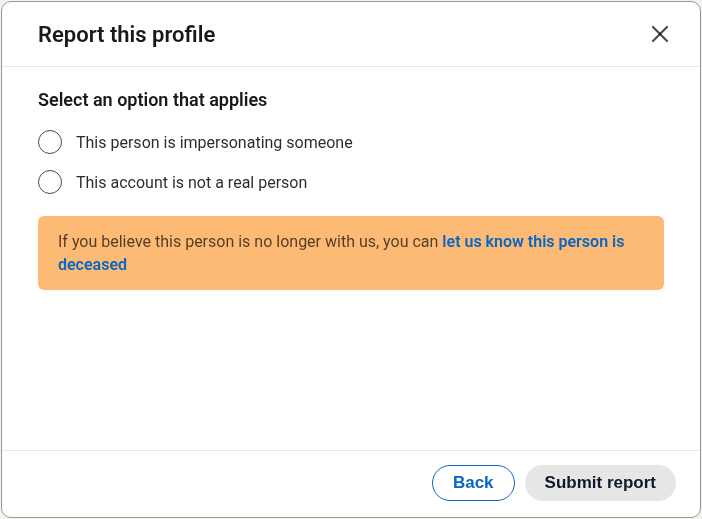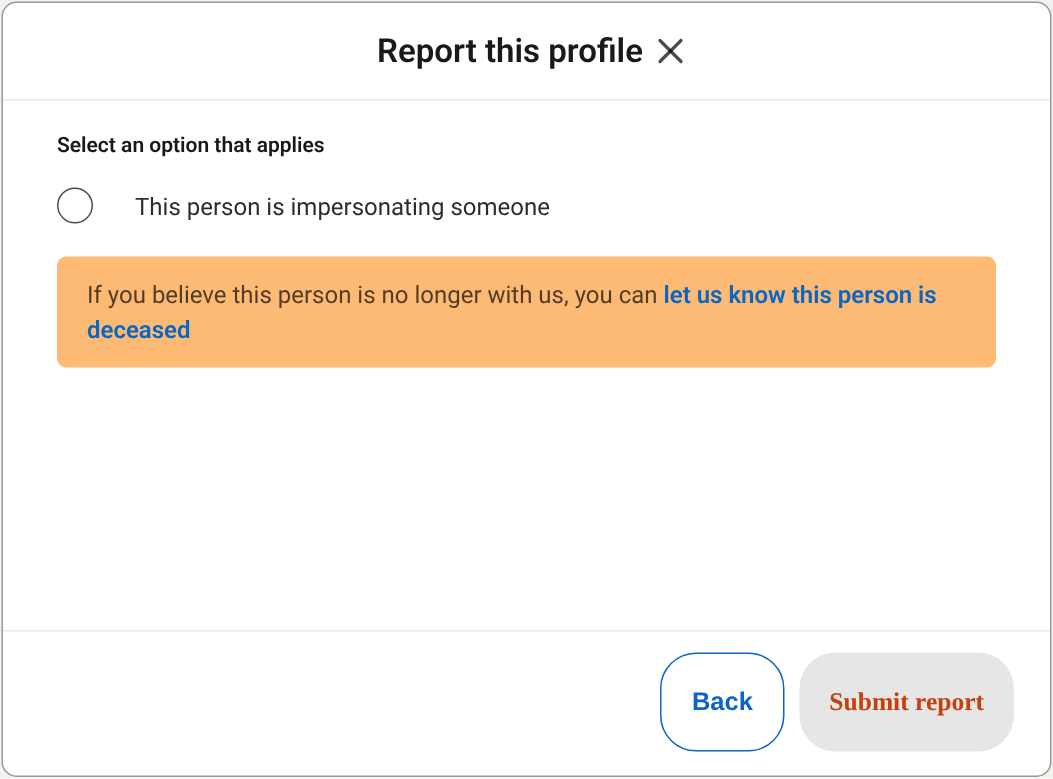--- a/index.html
+++ b/index.html
@@ -20,21 +20,21 @@
       height: 517px;
       margin: 1px;
       border-radius: 10px;
       border: 1px solid #999;
       display: flex;
       flex-direction: column;
       position: relative;
     }
     .modal-header {
       display: flex;
-      justify-content: center;
+      justify-content: space-between;
       align-items: center;
       padding: 14px 22px 14px 36px;
       border-bottom: 1px solid #e8e8e8;
     }
     .modal-title {
       font-size: 22px;
       font-weight: 600;
       color: rgba(0,0,0,0.9);
     }
     .close-btn {
@@ -46,29 +46,29 @@
       display: flex;
       align-items: center;
       justify-content: center;
       color: rgba(0,0,0,0.7);
     }
     .modal-body {
       flex: 1;
       padding: 22px 36px 0 36px;
     }
     .instruction {
-      font-size: 14px;
+      font-size: 18px;
       font-weight: 600;
       color: rgba(0,0,0,0.9);
       margin-bottom: 20px;
     }
     .option-row {
       display: flex;
       align-items: center;
-      gap: 28px;
+      gap: 14px;
       margin-bottom: 16px;
       cursor: pointer;
     }
     .radio-circle {
       width: 24px;
       height: 24px;
       border: 1px solid rgba(0,0,0,0.7);
       border-radius: 50%;
       flex-shrink: 0;
     }
@@ -93,35 +93,34 @@
     .modal-footer {
       border-top: 1px solid #e8e8e8;
       padding: 14px 24px 16px 24px;
       display: flex;
       justify-content: flex-end;
       gap: 10px;
     }
     .btn {
       font-size: 17px;
       font-weight: 600;
-      padding: 22px 20px;
+      padding: 7px 20px;
       border-radius: 24px;
       cursor: pointer;
       border: none;
     }
     .btn-back {
       background: #fff;
       color: #0a66c2;
       border: 1px solid #0a66c2;
     }
     .btn-submit {
       background: #e6e6e6;
-      color: #c2410c;
+      color: #0f172a;
       cursor: not-allowed;
-      font-family: Liberation Serif, serif;
     }
   </style>
 </head>
 <body>
 
 <div class="modal">
 
   <div class="modal-header">
     <h2 class="modal-title">Report this profile</h2>
     <button class="close-btn">
@@ -134,20 +133,24 @@
 
   <div class="modal-body">
     <div class="instruction">Select an option that applies</div>
 
     <div class="option-row">
       <div class="radio-circle"></div>
       <span class="option-label">This person is impersonating someone</span>
     </div>
 
 
+    <div class="option-row">
+      <div class="radio-circle"></div>
+      <span class="option-label">This account is not a real person</span>
+    </div>
 
     <div class="info-box">
       <span>If you believe this person is no longer with us, you can </span><span class="info-link">let us know this person is deceased</span>
     </div>
   </div>
 
   <div class="modal-footer">
     <button class="btn btn-back">Back</button>
     <button class="btn btn-submit" disabled="">Submit report</button>
   </div>

